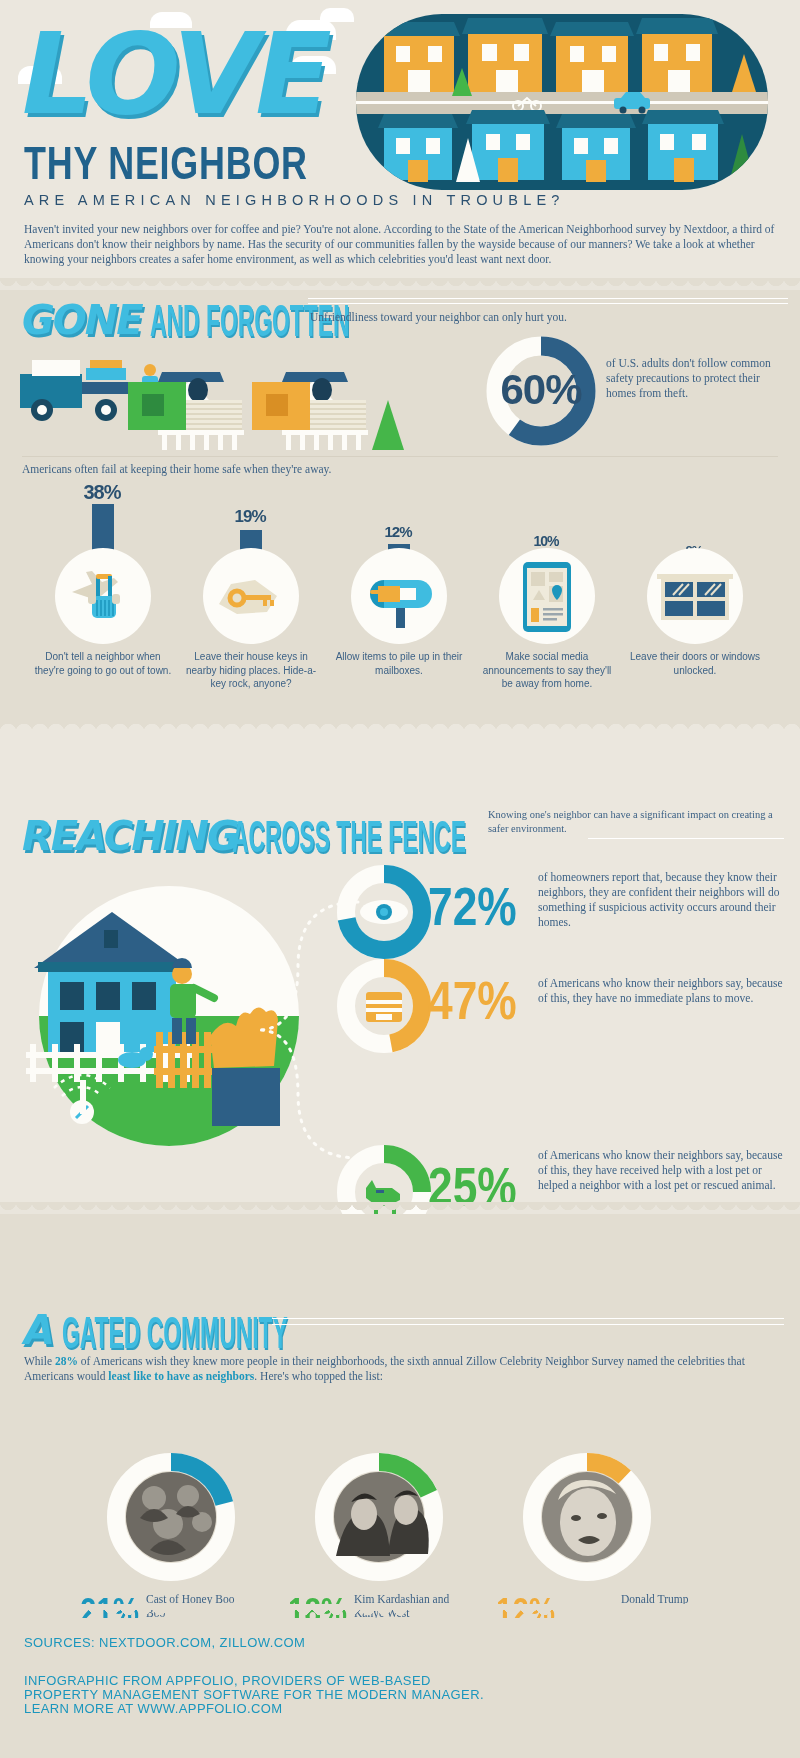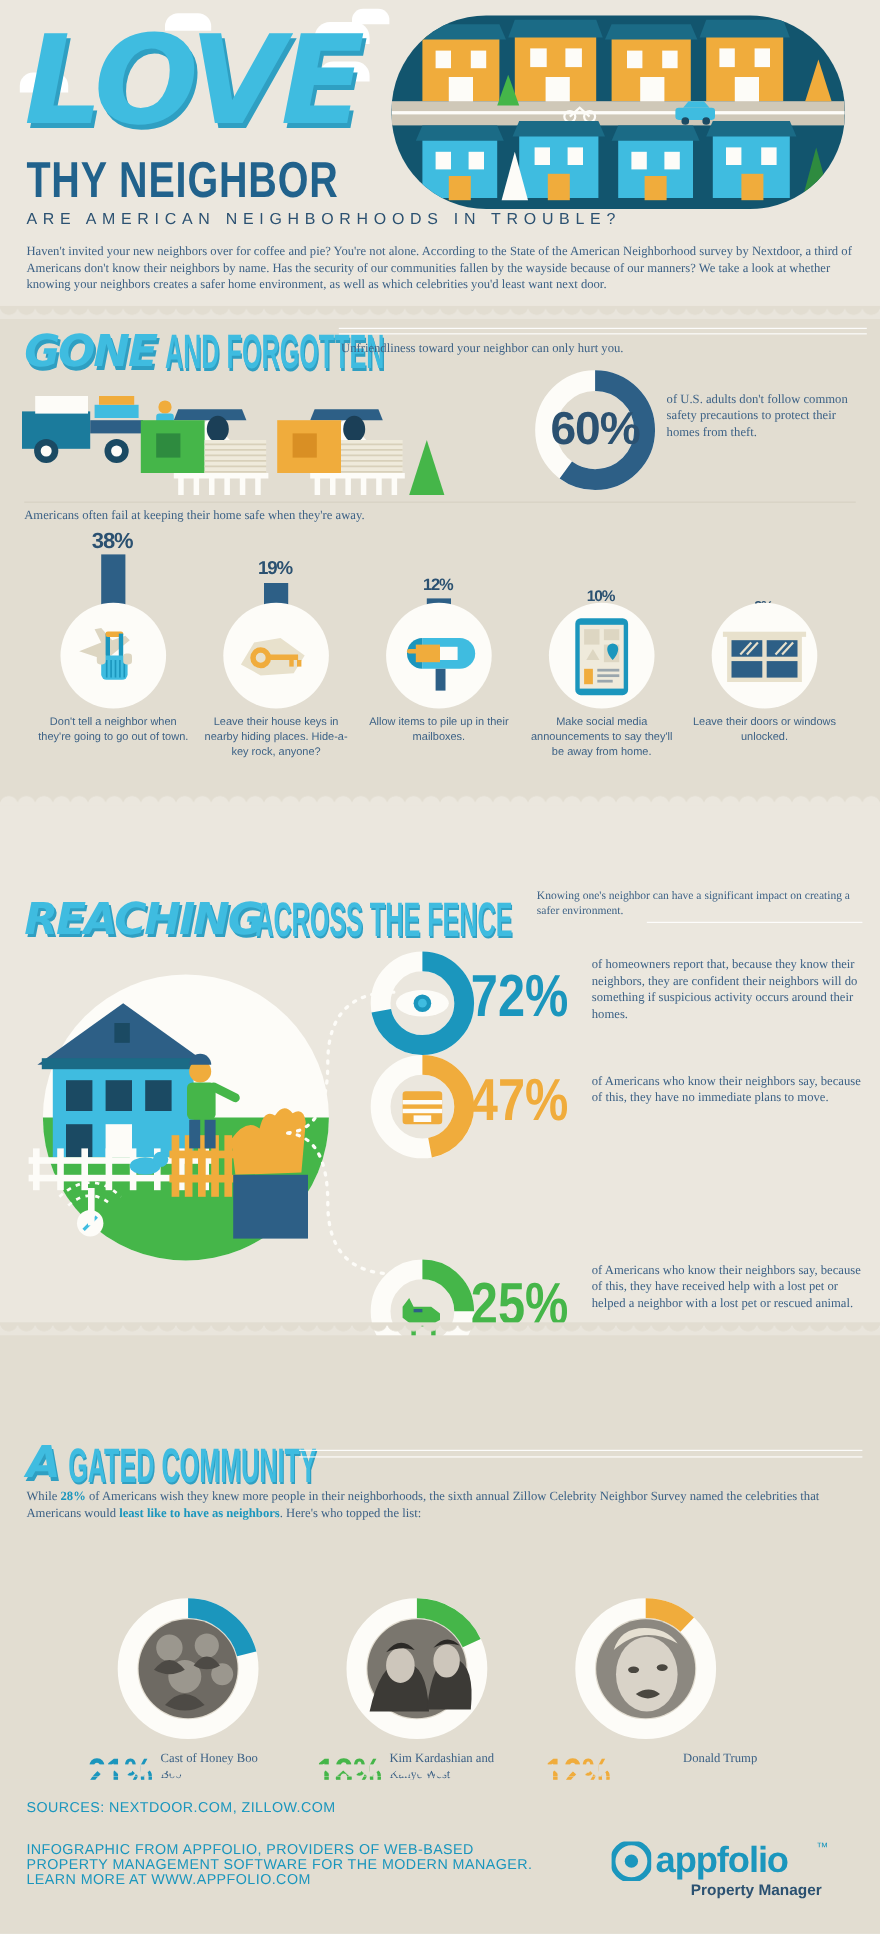--- a/index.html
+++ b/index.html
@@ -591,24 +591,15 @@
   </div>
 
   <div class="zigzag" style="top:1604px;"></div>
 
   <div id="footer">
     <div class="foot-txt" style="position:absolute;left:24px;top:18px;">SOURCES: NEXTDOOR.COM, ZILLOW.COM</div>
     <div class="foot-txt" style="position:absolute;left:24px;top:56px;">INFOGRAPHIC FROM APPFOLIO, PROVIDERS OF WEB-BASED</div>
     <div class="foot-txt" style="position:absolute;left:24px;top:70px;">PROPERTY MANAGEMENT SOFTWARE FOR THE MODERN MANAGER.</div>
     <div class="foot-txt" style="position:absolute;left:24px;top:84px;">LEARN MORE AT WWW.APPFOLIO.COM</div>
 
-    <div style="position:absolute;left:556px;top:52px;width:224px;height:56px;">
-      <svg width="36" height="36" viewBox="0 0 36 36" style="position:absolute;left:0;top:4px;">
-        <circle cx="18" cy="18" r="17" fill="none" stroke="#1b96bd" stroke-width="5"></circle>
-        <circle cx="18" cy="18" r="6" fill="#1b96bd"></circle>
-      </svg>
-      <div style="position:absolute;left:40px;top:2px;font-size:33px;line-height:38px;color:#1b96bd;font-weight:700;letter-spacing:-1px;">appfolio</div>
-      <div style="position:absolute;left:186px;top:4px;font-size:11px;color:#1b96bd;">™</div>
-      <div style="position:absolute;left:72px;top:40px;font-size:14px;color:#2b5171;font-weight:700;">Property Manager</div>
-    </div>
   </div>
 
 </div>
 
 </body></html>

